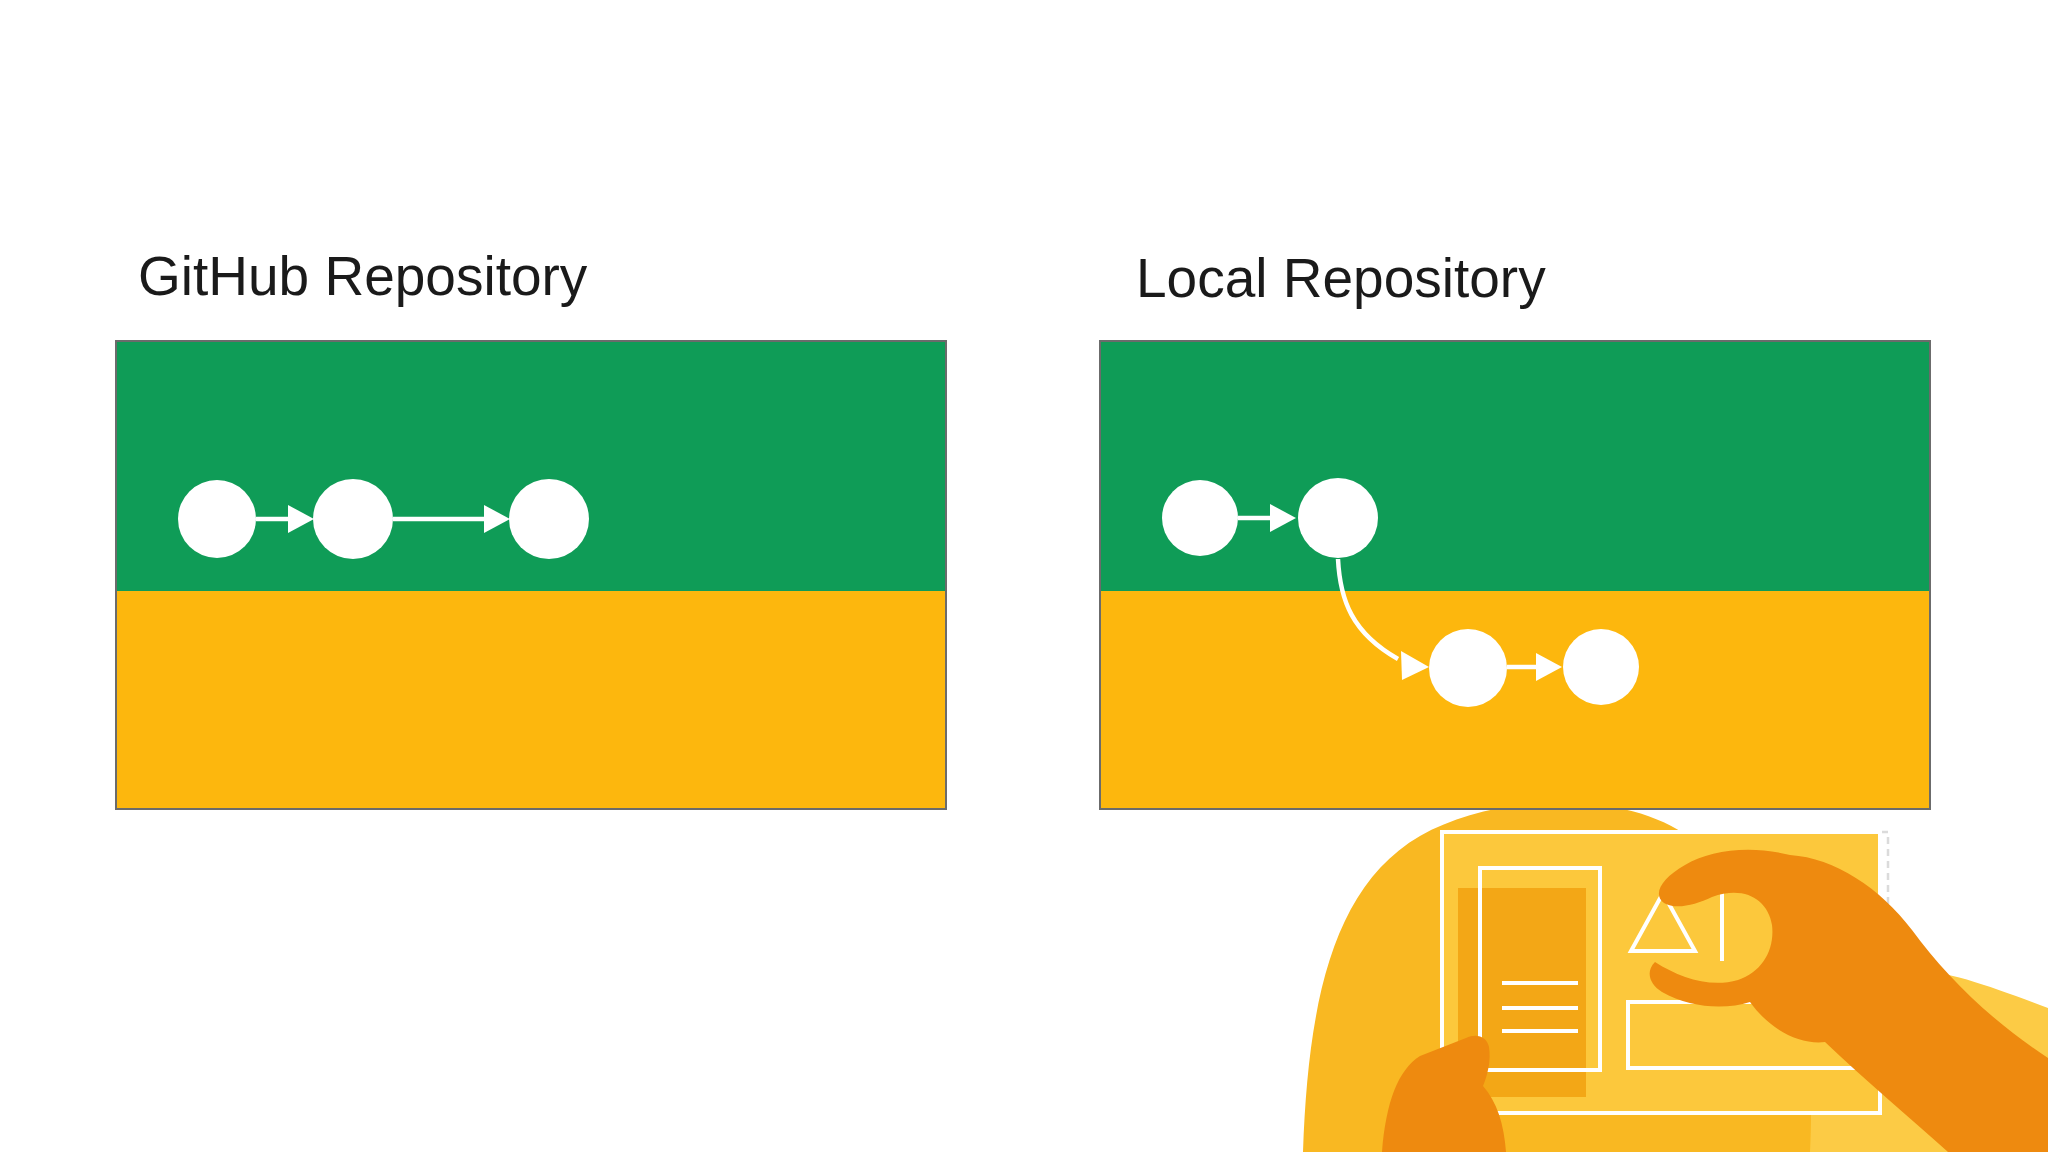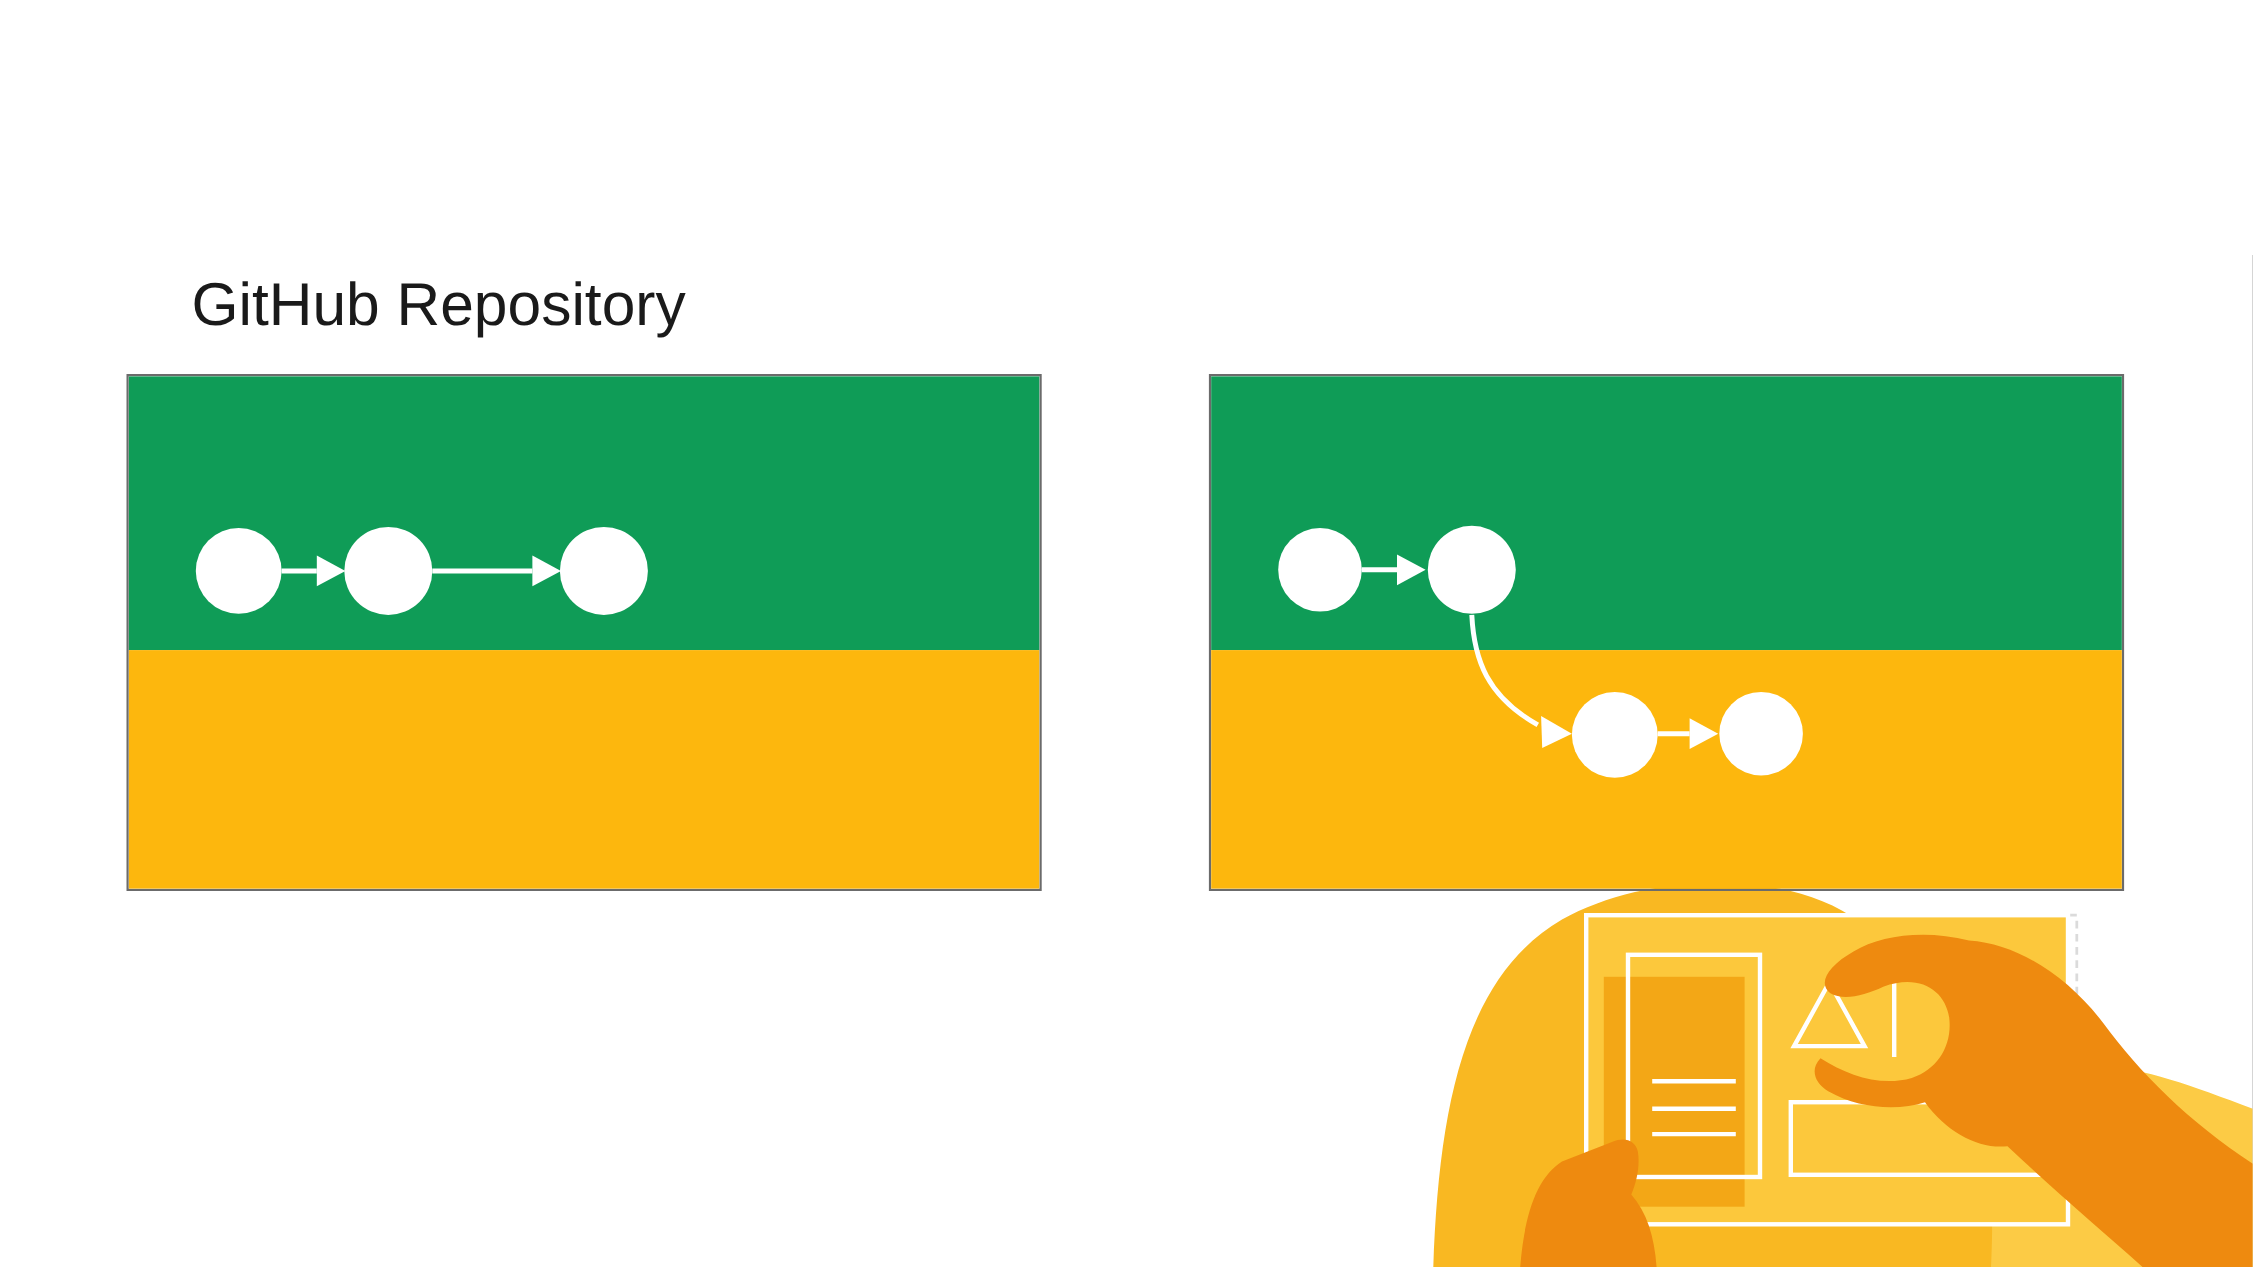--- a/index.html
+++ b/index.html
@@ -12,21 +12,21 @@
   }
   .panel-title{
     position:absolute;
     font-size:55px;
     font-weight:400;
     color:var(--title-text,#1a1a1a);
     letter-spacing:0px;
     white-space:nowrap;
     z-index:3;
   }
-  #title-github{left:138px;top:244px;margin-left:36px;}
+  #title-github{left:138px;top:244px;}
   #title-local{left:1136px;top:246px;}
   .repo-box{
     position:absolute;
     width:832px;height:470px;
     border:2px solid var(--box-border,#6b6b6b);
     box-sizing:border-box;
     z-index:2;
   }
   #box-github{left:115px;top:340px;}
   #box-local{left:1099px;top:340px;}
@@ -39,20 +39,21 @@
     position:absolute;left:0;top:1020px;width:1000px;height:132px;
     z-index:3;
   }
 </style>
 </head>
 <body>
 
 <div class="slide">
 
   <div class="panel-title" id="title-github">GitHub Repository</div>
+  <div class="panel-title" id="title-local">Local Repository</div>
 
   <div class="repo-box" id="box-github">
     <svg viewBox="0 0 828 466" preserveAspectRatio="none">
         <rect x="0" y="0" width="828" height="249" fill="var(--green)"></rect>
         <rect x="0" y="249" width="828" height="217" fill="var(--yellow)"></rect>
         <path d="M139 177 H171" stroke="var(--node)" stroke-width="4.5" fill="none"></path>
         <polygon points="171,163 171,191 197,177" fill="var(--node)"></polygon>
         <path d="M276 177 H367" stroke="var(--node)" stroke-width="4.5" fill="none"></path>
         <polygon points="367,163 367,191 393,177" fill="var(--node)"></polygon>
         <circle cx="100" cy="177" r="39" fill="var(--node)"></circle>

